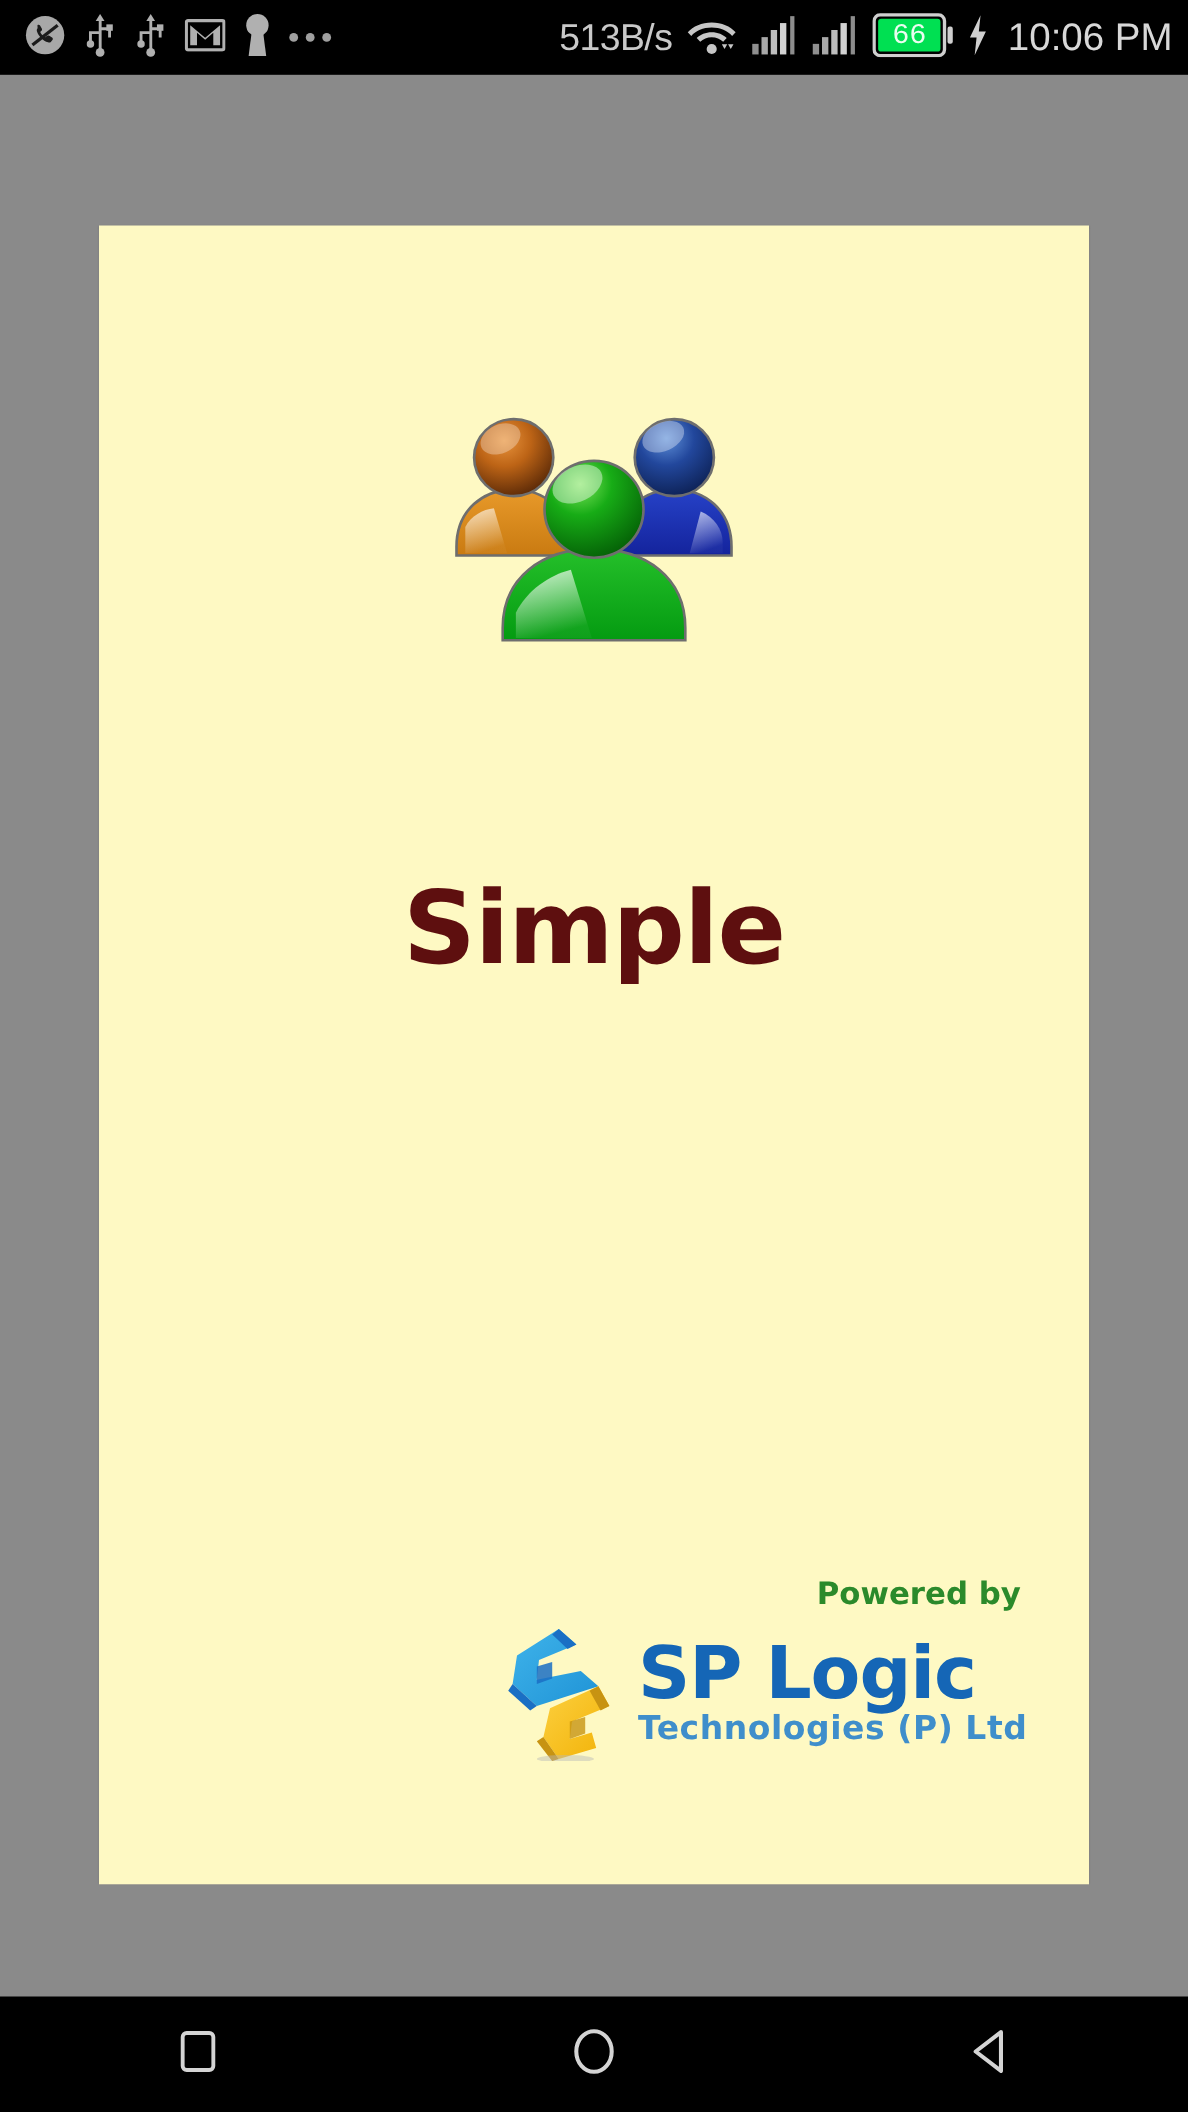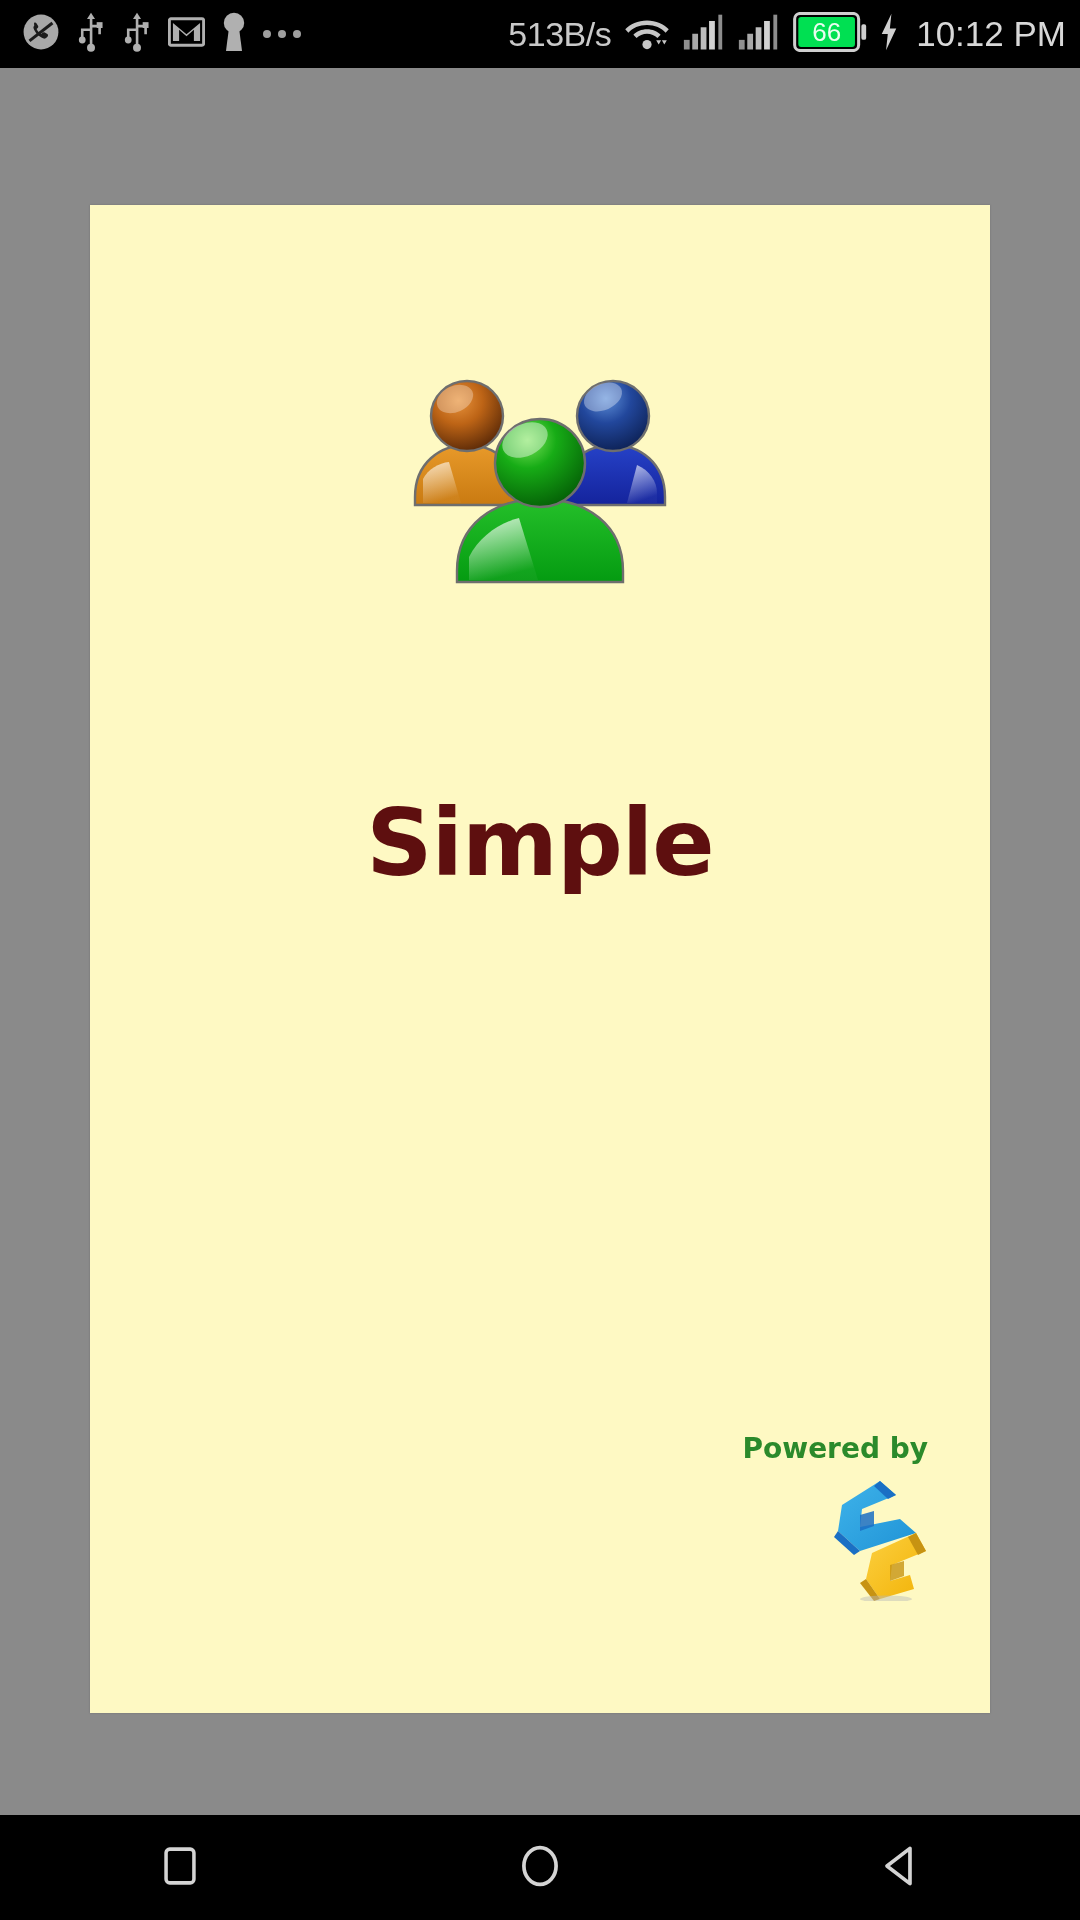--- a/index.html
+++ b/index.html
@@ -211,30 +211,30 @@
         </svg>
       </span>
 
       <span class="sb-ico" style="position:relative;display:inline-block;">
         <svg width="74" height="40" viewBox="0 0 46 25">
           <rect x="0.9" y="0.9" width="40" height="23.2" rx="3.5" fill="none" stroke="#cfcfcf" stroke-width="1.9"></rect>
           <rect x="3.2" y="3.2" width="35.4" height="18.6" rx="1.8" fill="#00e052"></rect>
           <rect x="42.6" y="7.6" width="3" height="9.8" rx="1.2" fill="#cfcfcf"></rect>
         </svg>
         <span style="position:absolute;left:0;top:0;width:74px;height:40px;display:flex;align-items:center;justify-content:center;
-                     color:#eafdf0;font-size:26px;font-family:Liberation Sans, sans-serif;padding-right:7px;">66</span>
+                     color:#eafdf0;font-size:26px;font-family:Liberation Mono, monospace;padding-right:7px;">66</span>
       </span>
 
       <span class="sb-ico">
         <svg width="18" height="38" viewBox="0 0 10 22">
           <path d="M6.4 0.5 L0.8 12.2 H4.3 L3.3 21.5 L9.2 9.0 H5.5 Z" fill="#d0d0d0"></path>
         </svg>
       </span>
 
-      <span class="sb-time">10:12 PM</span>
+      <span class="sb-time">10:06 PM</span>
     </div>
   </div>
 
   <div id="splash-card">
 
     <div id="app-logo">
       <svg viewBox="0 0 290 235" width="290" height="235">
         <defs>
           <radialGradient id="gOrangeHead" cx="38%" cy="28%" r="75%">
             <stop offset="0%" stop-color="#e8933c"></stop>
@@ -315,20 +315,24 @@
             <path d="M8 56 L30 76 L24 80 L4 62 Z" fill="#1a6fc4"></path>
             <path d="M30 40 L30 56 L44 51 L44 36 Z" fill="#1a6fc4" opacity="0.85"></path>
 
             <path d="M86 58 L96 76 L62 90 L60 106 L80 100 L84 114 L50 124 L36 104 L42 78 Z" fill="url(#spYellow)"></path>
             <path d="M86 58 L96 76 L88 80 L78 62 Z" fill="#c79312"></path>
             <path d="M36 104 L50 124 L44 126 L30 108 Z" fill="#c79312"></path>
             <path d="M60 90 L60 106 L74 101 L74 86 Z" fill="#c79312" opacity="0.8"></path>
             <ellipse cx="56" cy="124" rx="26" ry="3.5" fill="#b9b9b9" opacity="0.45"></ellipse>
           </svg>
         </span>
+        <span id="sp-wordmark">
+          <span id="sp-name">SP Logic</span>
+          <span id="sp-tagline">Technologies (P) Ltd</span>
+        </span>
       </div>
     </div>
   </div>
 
   <div id="nav-bar">
     <span class="nav-btn">
       <span>
         <svg width="44" height="44" viewBox="0 0 30 30">
           <rect x="5.5" y="3.5" width="19" height="23" rx="2.5" fill="none" stroke="#d4d4d4" stroke-width="2.4"></rect>
         </svg>

